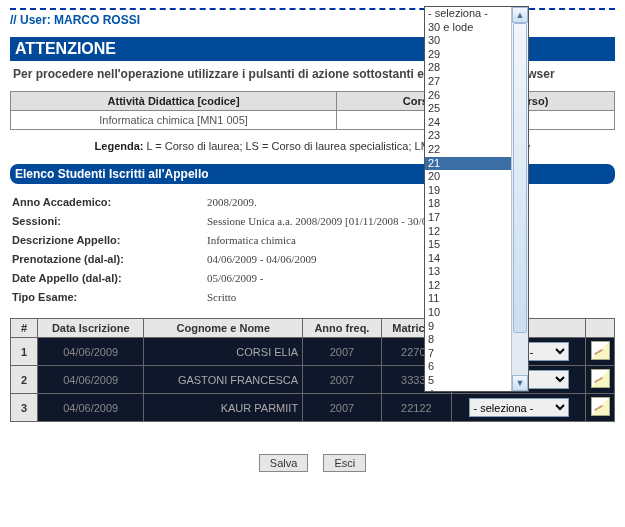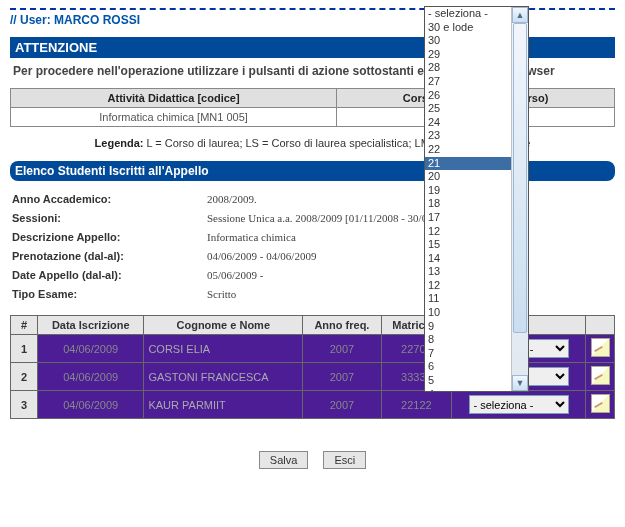--- a/index.html
+++ b/index.html
@@ -16,21 +16,21 @@
     font-size: 12px;
     border-top: 2px dashed #0033aa;
     padding-top: 3px;
     margin-bottom: 10px;
   }
   .warn-header {
     background: #004a99;
     color: #fff;
     font-weight: bold;
     padding: 3px 5px;
-    font-size: 13px;
+    font-size: 16px;
   }
   .warn-body {
     padding: 6px 3px 10px 3px;
     font-weight: bold;
     color: #444;
     font-size: 12px;
   }
   table.grid {
     border-collapse: collapse;
     width: 100%;
@@ -89,30 +89,30 @@
     background: #e6e6e6;
     border: 1px solid #666;
     padding: 3px 4px;
     font-weight: bold;
   }
   table.students td {
     border: 1px solid #666;
     padding: 3px 4px;
     text-align: center;
     color: #888;
-    background: #4c1d95;
+    background: #0f172a;
   }
   table.students td.idx {
     background: #e6e6e6;
     color: #333;
     font-weight: bold;
     width: 18px;
   }
   table.students td.name {
-    text-align: left;
+    text-align: right;
     color: #aaa;
     letter-spacing: 0px;
   }
   .sel {
     font-family: Verdana, sans-serif;
     font-size: 11px;
     width: 100px;
     border: 1px solid #7e9db9;
     height: 19px;
   }

